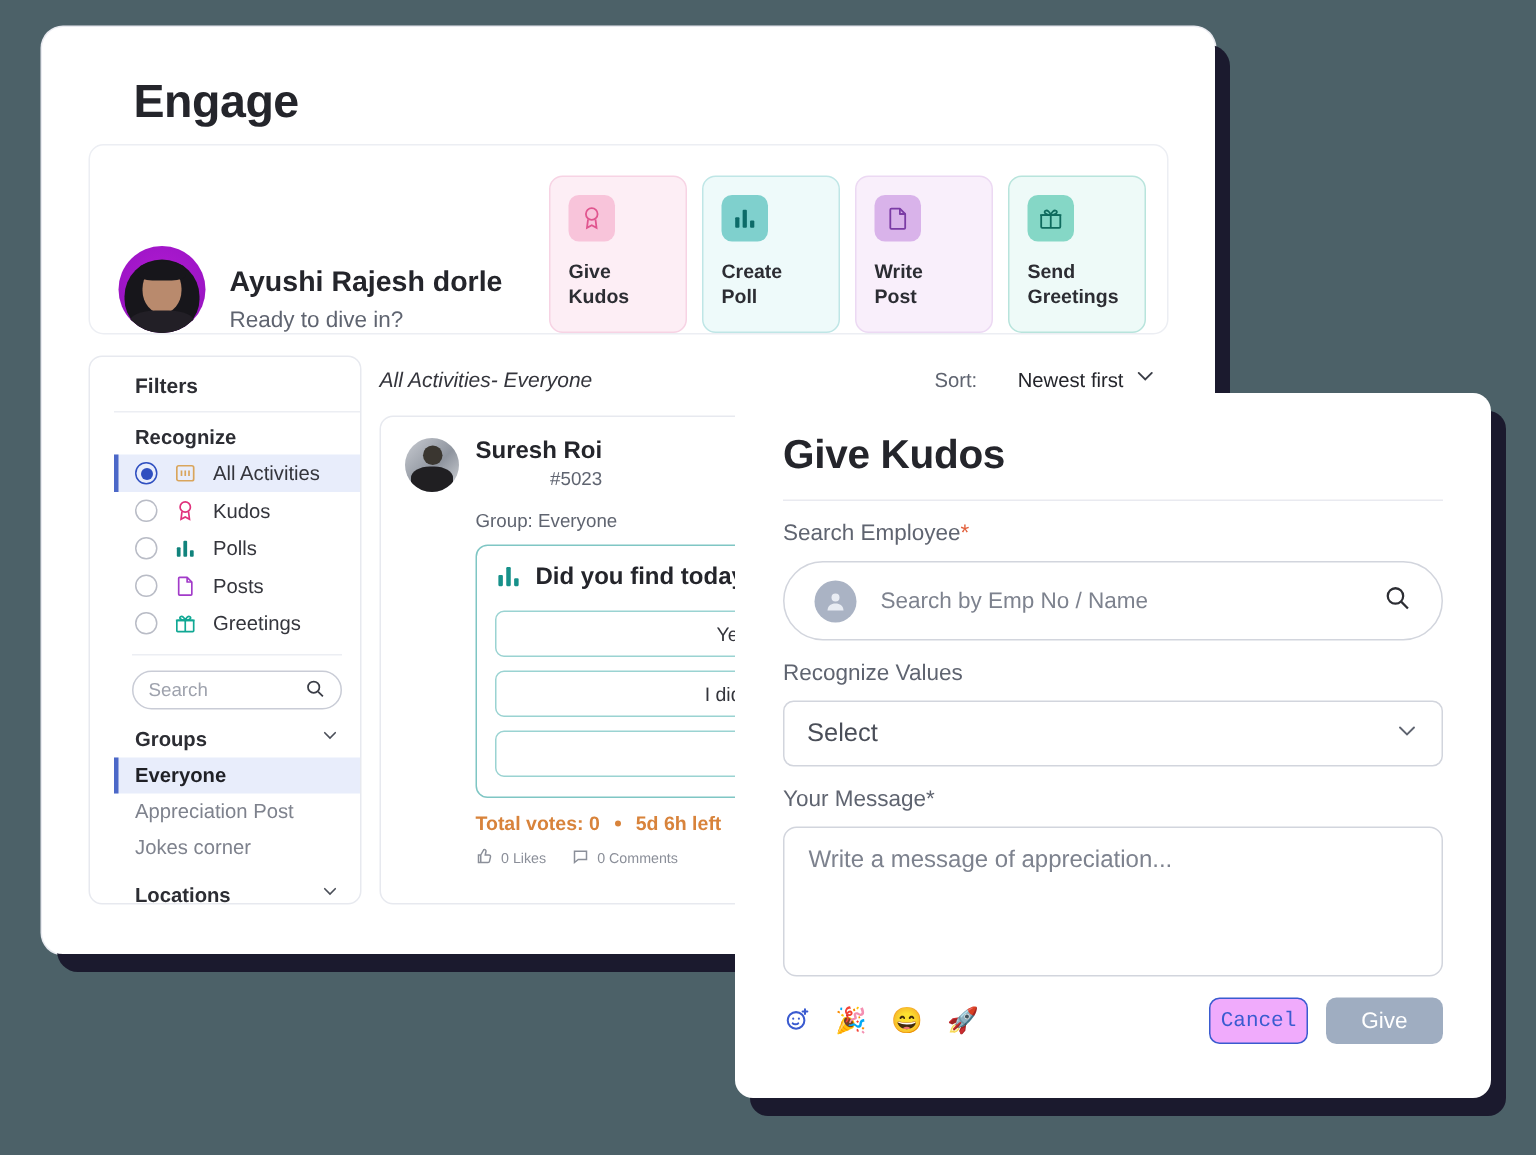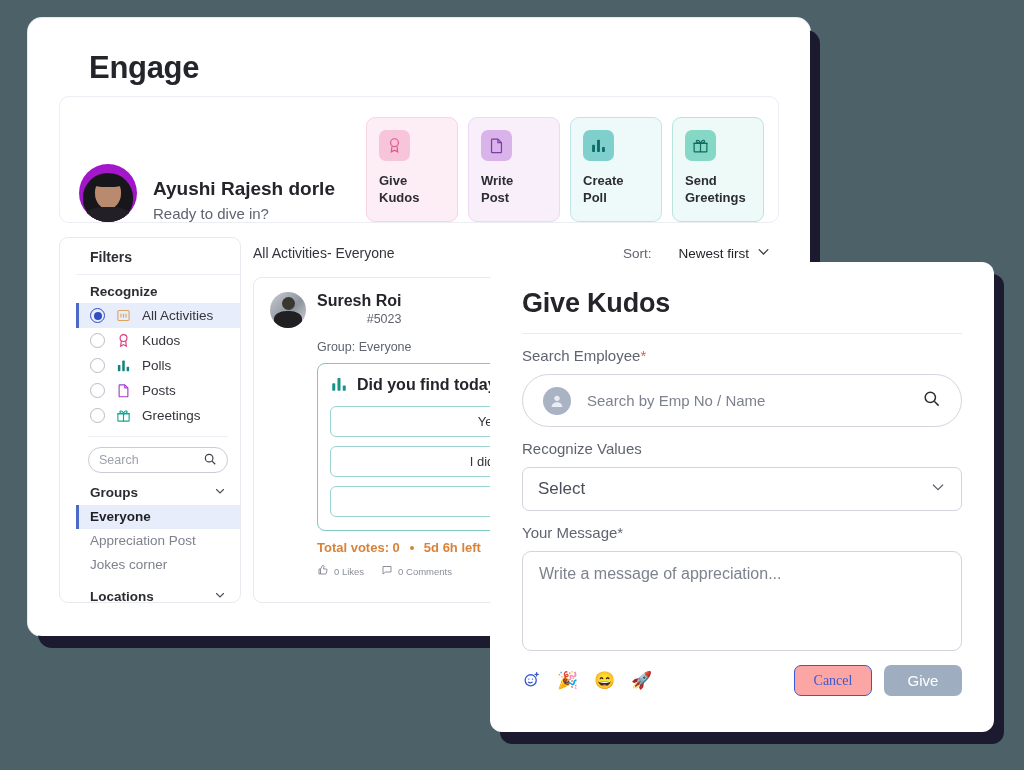--- a/index.html
+++ b/index.html
@@ -136,21 +136,21 @@
     padding: 4px 14px; font-size: 13.5px; color: #7e828d; cursor: pointer; position: relative; height: 24px;
   }
   .grp-item.active { background: #e8edfb; color: #1f2026; font-weight: 700; }
   .grp-item.active::before {
     content: ""; position: absolute; left: 0; top: 0; bottom: 0; width: 3px; background: #4c68c8;
   }
 
   
   .feed { width: 518px; position: relative; }
   .feed-head { display: flex; align-items: center; height: 32px; }
-  .feed-scope { font-size: 14px; color: #34353c; }
+  .feed-scope { font-size: 14px; color: #34353c; font-style: italic; }
   .sort-box { margin-left: auto; display: flex; align-items: center; gap: 7px; cursor: pointer; }
   .sort-lbl { font-size: 13.5px; color: #5f6470; }
   .sort-val { font-size: 13.5px; color: #24252b; margin-left: 20px; }
 
   .post-card {
     margin-top: 8px; width: 518px; height: 326px;
     border: 1px solid #e7e9ef; border-radius: 9px; background: #fff;
     padding: 14px 16px;
   }
   .post-head { display: flex; gap: 11px; }
@@ -216,23 +216,23 @@
     margin-top: 10px; height: 100px; border: 1px solid #d2d5dd; border-radius: 9px;
     padding: 13px 16px; cursor: text;
   }
   .msg-ph { font-size: 16px; color: #7d828e; }
 
   .modal-foot { margin-top: 14px; display: flex; align-items: center; }
   .emoji-row { display: flex; align-items: center; gap: 16px; }
   .emoji { font-size: 17px; cursor: pointer; line-height: 1; }
   .btns { margin-left: auto; display: flex; gap: 12px; }
   .btn-cancel {
-    width: 78px; height: 31px; border: 1.4px solid #3a5bd0; border-radius: 7px;
-    background: #fca5a5; color: #3a5bd0; font-size: 14px; cursor: pointer;
-    font-family: Liberation Serif, serif;
+    width: 66px; height: 31px; border: 1.4px solid #3a5bd0; border-radius: 7px;
+    background: #f0abfc; color: #3a5bd0; font-size: 14px; cursor: pointer;
+    font-family: Liberation Mono, monospace;
   }
   .btn-give {
     width: 78px; height: 31px; border: none; border-radius: 7px;
     background: #9fadc1; color: #fff; font-size: 15px; cursor: pointer;
     font-family: "Liberation Sans", sans-serif;
   }
 </style>
 </head>
 <body>
 
@@ -261,42 +261,42 @@
             <svg width="17" height="17" viewBox="0 0 24 24" fill="none" stroke="#e0568f" stroke-width="1.7">
               <circle cx="12" cy="8" r="5.5"></circle>
                 <path d="M8.5 13 L7.5 21 L12 18.6 L16.5 21 L15.5 13"></path>
             </svg>
           </div>
           <div class="action-label">
             <span>Give</span><br><span>Kudos</span>
           </div>
         </div>
 
-        <div class="action-card ac-post">
-          <div class="action-icon">
-            <svg width="17" height="17" viewBox="0 0 24 24" fill="none" stroke="#7b3ca5" stroke-width="1.7" stroke-linejoin="round">
-              <path d="M6 3 h8 l5 5 v13 a1 1 0 0 1 -1 1 H6 a1 1 0 0 1 -1 -1 V4 a1 1 0 0 1 1 -1 z"></path>
-              <path d="M14 3 v5 h5"></path>
-            </svg>
-          </div>
-          <div class="action-label">
-            <span>Write</span><br><span>Post</span>
-          </div>
-        </div>
-
         <div class="action-card ac-poll">
           <div class="action-icon">
             <svg width="17" height="17" viewBox="0 0 24 24" fill="#0d6b68">
               <rect x="3" y="11" width="4" height="10" rx="1"></rect>
               <rect x="10" y="4" width="4" height="17" rx="1"></rect>
               <rect x="17" y="14" width="4" height="7" rx="1"></rect>
             </svg>
           </div>
           <div class="action-label">
             <span>Create</span><br><span>Poll</span>
+          </div>
+        </div>
+
+        <div class="action-card ac-post">
+          <div class="action-icon">
+            <svg width="17" height="17" viewBox="0 0 24 24" fill="none" stroke="#7b3ca5" stroke-width="1.7" stroke-linejoin="round">
+              <path d="M6 3 h8 l5 5 v13 a1 1 0 0 1 -1 1 H6 a1 1 0 0 1 -1 -1 V4 a1 1 0 0 1 1 -1 z"></path>
+              <path d="M14 3 v5 h5"></path>
+            </svg>
+          </div>
+          <div class="action-label">
+            <span>Write</span><br><span>Post</span>
           </div>
         </div>
 
         <div class="action-card ac-greet">
           <div class="action-icon">
             <svg width="17" height="17" viewBox="0 0 24 24" fill="none" stroke="#0f6b5e" stroke-width="1.7" stroke-linejoin="round">
               <rect x="3" y="9" width="18" height="12" rx="1"></rect>
                 <path d="M2 9h20M12 9v12"></path>
               <path d="M12 9c-1-3-3-5-5-4s0 4 5 4zM12 9c1-3 3-5 5-4s0 4-5 4z"></path>
             </svg>

